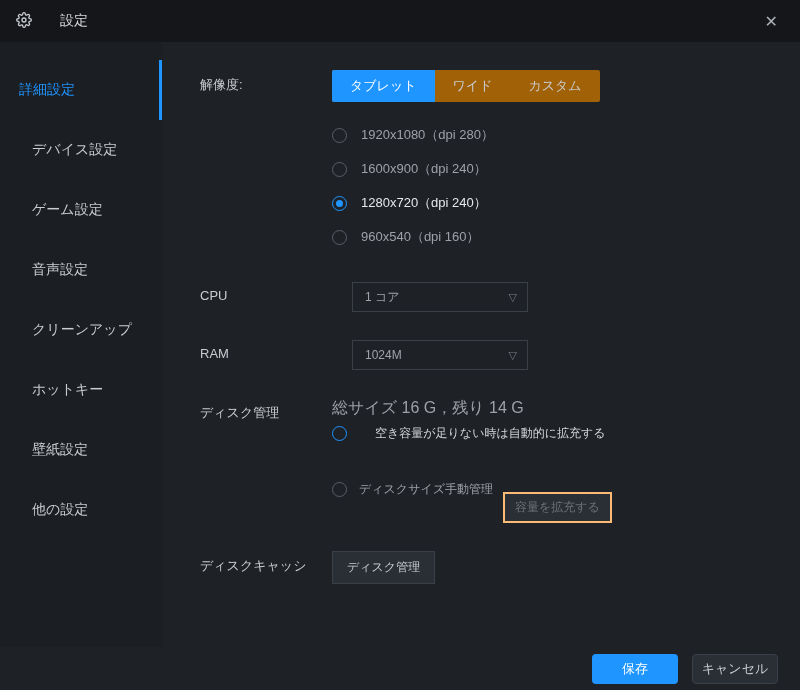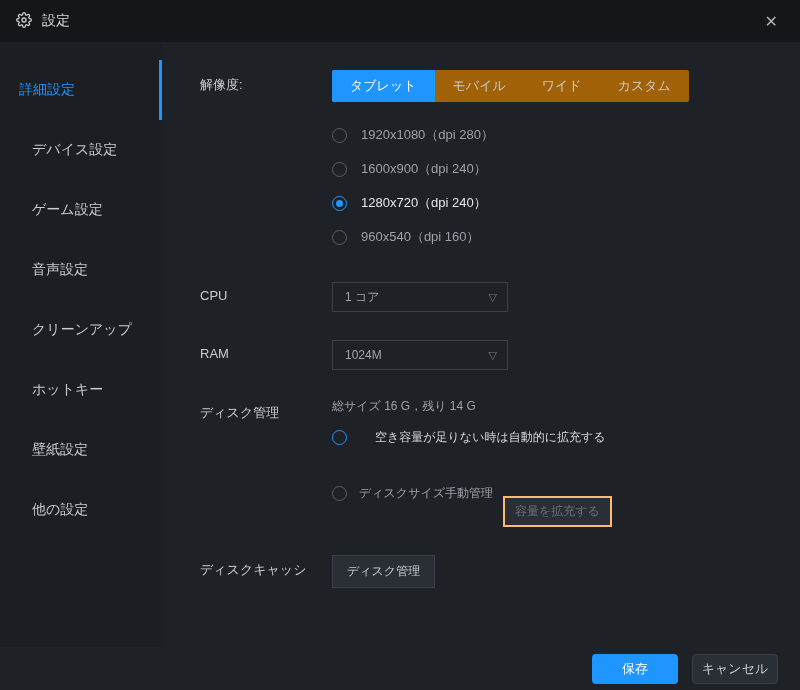--- a/index.html
+++ b/index.html
@@ -13,21 +13,21 @@
   overflow: hidden;
 }
 .titlebar {
   height: 42px;
   background: #14161a;
   display: flex;
   align-items: center;
   padding: 0 16px;
   justify-content: space-between;
 }
-.titlebar-left { display: flex; align-items: center; gap: 10px; }
+.titlebar-left { display: flex; align-items: center; gap: 28px; }
 .titlebar-title { color: #d8dadc; font-size: 14px; }
 .close-icon { color: #aeb2b6; font-size: 16px; cursor: pointer; padding: 4px 6px; }
 .body { display: flex; height: 605px; }
 .sidebar {
   width: 162px;
   background: #1b1e23;
   padding-top: 18px;
 }
 .sidebar-item {
   height: 60px;
@@ -93,23 +93,24 @@
   height: 30px;
   background: transparent;
   border: 1px solid #3b3f47;
   display: flex;
   align-items: center;
   justify-content: space-between;
   padding: 0 10px 0 12px;
   color: #a0a4aa;
   font-size: 12px;
   cursor: pointer;
+  margin-left: 20px;
 }
 .chev { color: #7a7e85; font-size: 11px; }
-.disk-status { color: #9ea2a8; font-size: 12px; margin-bottom: 14px; }
+.disk-status { color: #9ea2a8; font-size: 16px; margin-bottom: 6px; }
 .disk-opts { display: flex; flex-direction: column; gap: 14px; }
 .disk-opt { display: flex; align-items: center; gap: 12px; font-size: 12px; color: #9ea2a8; cursor: pointer; }
 .disk-opt.selected { color: #d4d7da; gap: 28px; }
 .disk-opt .radio-circle { border-color: #5a5f66; }
 .disk-opt.selected .radio-circle { border-color: #1f95ff; }
 .disk-opt-inner { display: flex; align-items: center; gap: 10px; }
 .btn-small {
   background: #2a2e35;
   border: 2px solid #fdba74;
   color: #6e7278;
@@ -176,21 +177,20 @@
       <div class="sidebar-item">壁紙設定</div>
       <div class="sidebar-item">他の設定</div>
     </div>
   <div class="content">
 
     <div class="row">
       <div class="row-label">解像度:</div>
       <div class="row-body">
         <div class="tab-switch" id="res-tabs">
             <div class="tab-opt active">タブレット</div>
-            <div class="tab-opt">モバイル</div>
             <div class="tab-opt">ワイド</div>
             <div class="tab-opt">カスタム</div>
           </div>
         <div class="radio-list" id="res-opts">
             <div class="radio-item">
               <span class="radio-circle"></span>
               <span>1920x1080（dpi 280）</span>
             </div>
             <div class="radio-item">
               <span class="radio-circle"></span>

